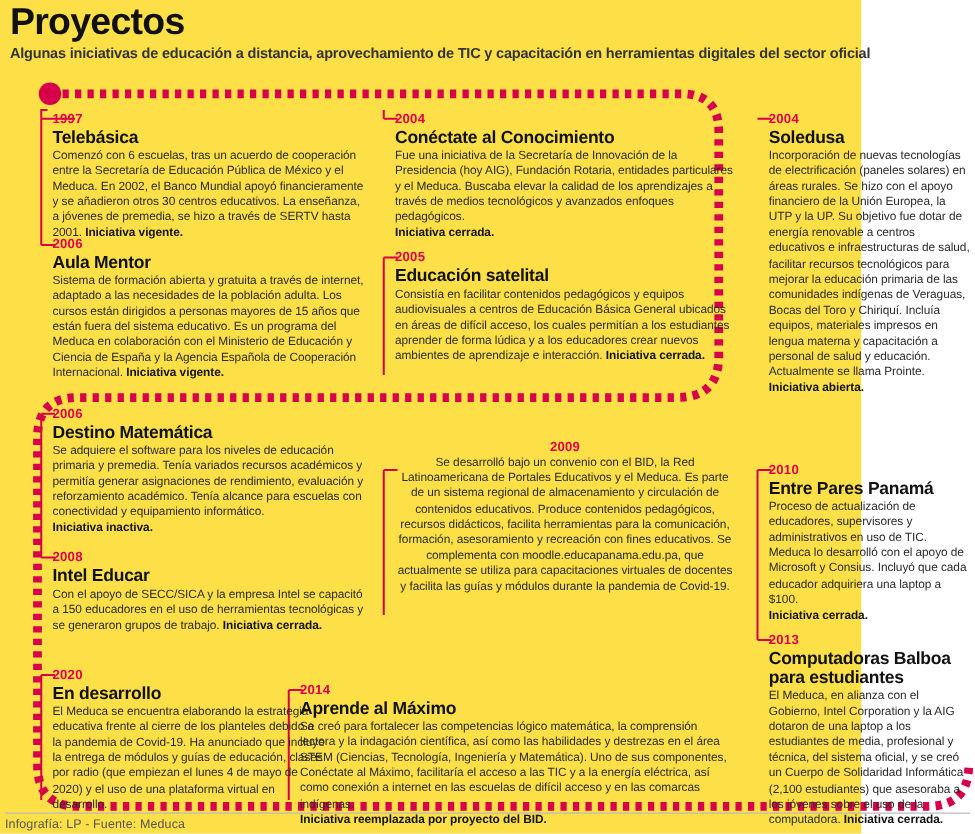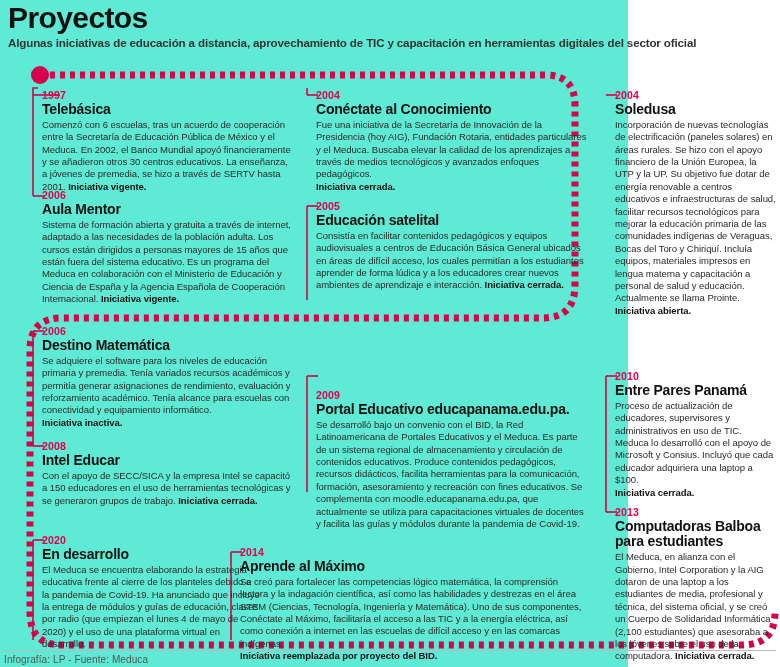--- a/index.html
+++ b/index.html
@@ -6,23 +6,23 @@
   html, body {
     margin: 0; padding: 0;
     width: 780px; height: 667px;
     background: #ffffff;
     font-family: "Liberation Sans", sans-serif;
     color: #1a1a1a;
     overflow: hidden;
   }
   #page {
     position: relative;
-    width: 628px;
+    width: 689px;
     height: 667px;
-    background: #5eead4;
+    background: #fde047;
   }
 
   
   #header { position: absolute; left: 8px; top: 2px; width: 768px; }
   #title {
     font-size: 30px;
     font-weight: 800;
     letter-spacing: -0.6px;
     line-height: 1.05;
     color: #111111;
@@ -173,23 +173,22 @@
     <div class="name">Destino Matemática</div>
     <div class="desc"><span>Se adquiere el software para los niveles de educación primaria y premedia. Tenía variados recursos académicos y permitía generar asignaciones de rendimiento, evaluación y reforzamiento académico. Tenía alcance para escuelas con conectividad y equipamiento informático.</span><br><b>Iniciativa inactiva.</b></div>
   </div>
 
   <div class="entry" style="left:42px; top:441px; width:250px;">
     <div class="year">2008</div>
     <div class="name">Intel Educar</div>
     <div class="desc"><span>Con el apoyo de SECC/SICA y la empresa Intel se capacitó a 150 educadores en el uso de herramientas tecnológicas y se generaron grupos de trabajo. </span><b>Iniciativa cerrada.</b></div>
   </div>
 
-  <div class="entry" style="left:316px; top:390px; width:272px;">
+  <div class="entry" style="left:316px; top:353px; width:272px;text-align:center;">
     <div class="year">2009</div>
-    <div class="name">Portal Educativo educapanama.edu.pa.</div>
     <div class="desc"><span>Se desarrolló bajo un convenio con el BID, la Red Latinoamericana de Portales Educativos y el Meduca. Es parte de un sistema regional de almacenamiento y circulación de contenidos educativos. Produce contenidos pedagógicos, recursos didácticos, facilita herramientas para la comunicación, formación, asesoramiento y recreación con fines educativos. Se complementa con moodle.educapanama.edu.pa, que actualmente se utiliza para capacitaciones virtuales de docentes y facilita las guías y módulos durante la pandemia de Covid-19.</span><b></b></div>
   </div>
 
   <div class="entry" style="left:615px; top:371px; width:162px;">
     <div class="year">2010</div>
     <div class="name">Entre Pares Panamá</div>
     <div class="desc"><span>Proceso de actualización de educadores, supervisores y administrativos en uso de TIC. Meduca lo desarrolló con el apoyo de Microsoft y Consius. Incluyó que cada educador adquiriera una laptop a $100.</span><br><b>Iniciativa cerrada.</b></div>
   </div>
 
   <div class="entry" style="left:42px; top:535px; width:218px;">

